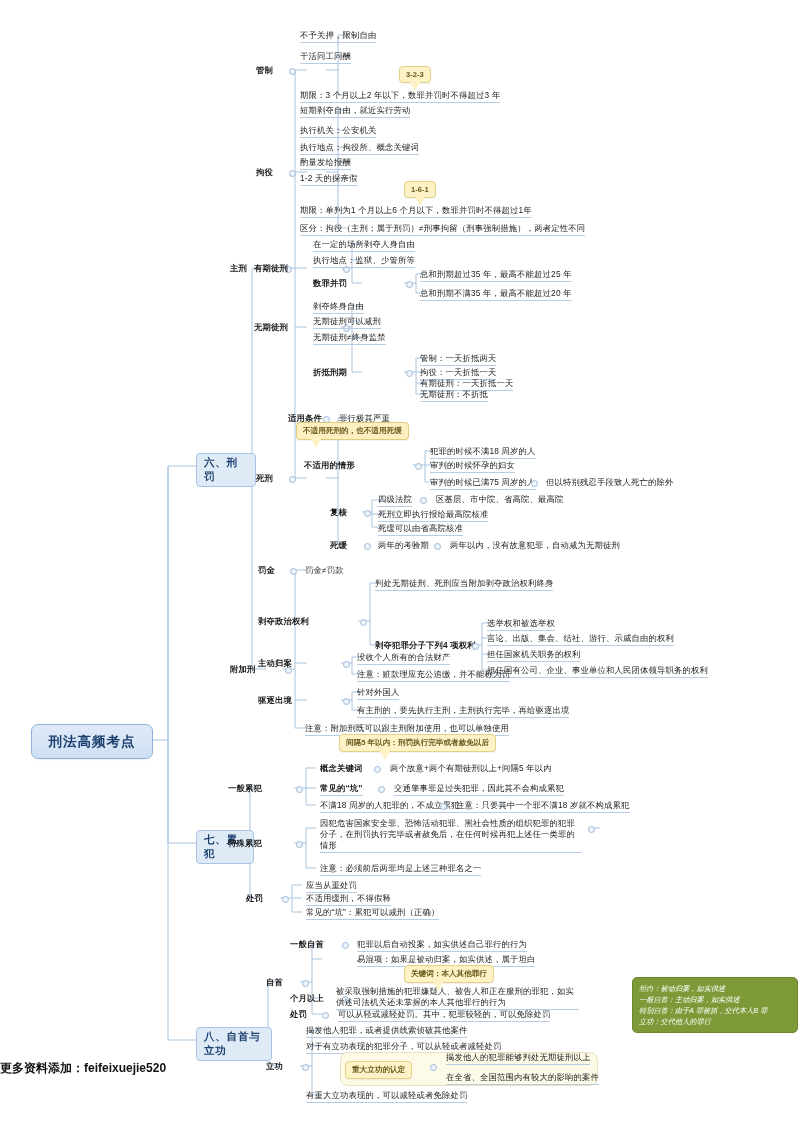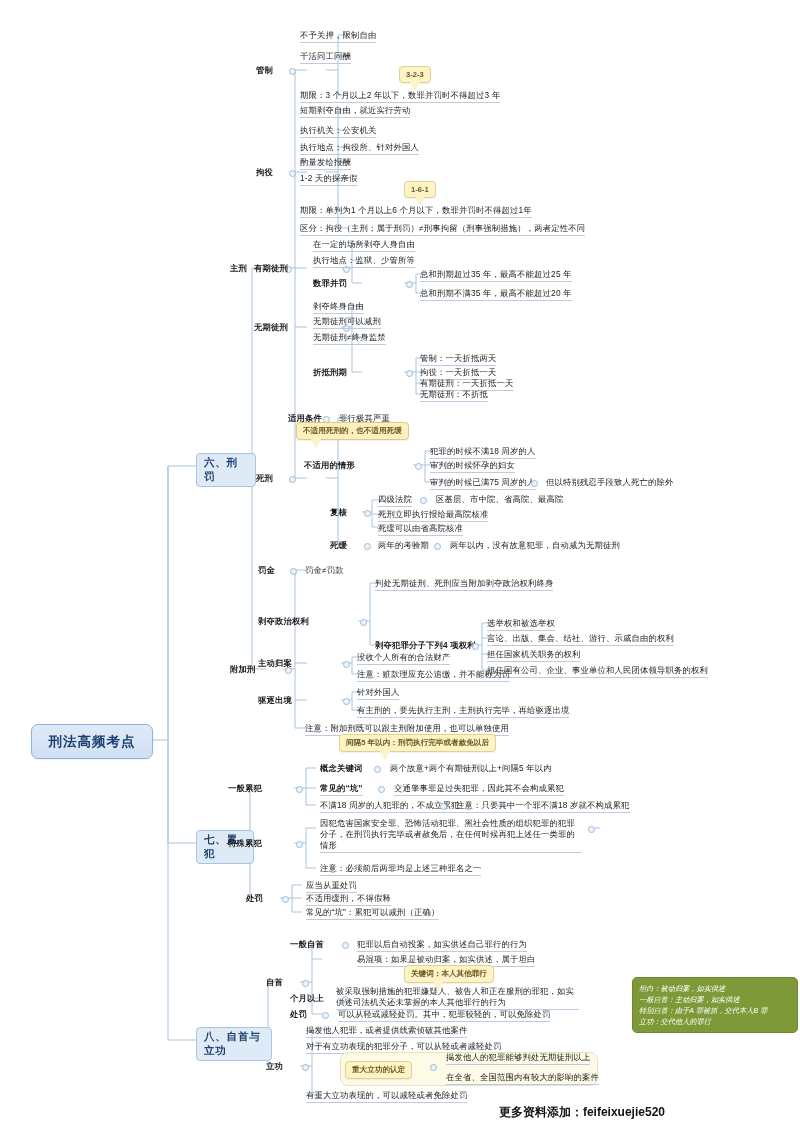--- a/index.html
+++ b/index.html
@@ -81,21 +81,21 @@
     font-style:italic;
   }
 
   
   .panel{
     position:absolute;background:#fdfbe8;border:1px solid #e8e2bf;border-radius:8px;
   }
 
   
   #footer{
-    position:absolute;left:0;top:1104px;width:665px;text-align:right;
+    position:absolute;left:0;top:1060px;width:665px;text-align:left;
     font-size:12px;font-weight:bold;color:#111;
   }
   #footer .hl{color:#111;}
 </style>
 </head>
 <body>
 
 <div id="canvas">
 
   <svg id="wires" viewBox="0 0 800 1132">
@@ -335,21 +335,21 @@
   <div class="note" style="left:399px;top:66px;">
     <span>3-2-3</span>
     <span class="tail" style="left:10px;bottom:-9px;"></span>
   </div>
 
   <div class="nd lbl" style="left:256px;top:167px;">拘役</div>
   <div class="dot" style="left:289px;top:170px;"></div>
 
   <div class="nd ul" style="left:300px;top:105px;">短期剥夺自由，就近实行劳动</div>
   <div class="nd ul" style="left:300px;top:125px;">执行机关：公安机关</div>
-  <div class="nd ul" style="left:300px;top:142px;">执行地点：拘役所、针对外国人</div>
+  <div class="nd ul" style="left:300px;top:142px;">执行地点：拘役所、概念关键词</div>
   <div class="nd ul" style="left:300px;top:157px;">酌量发给报酬</div>
   <div class="nd ul" style="left:300px;top:173px;">1-2 天的探亲假</div>
   <div class="nd ul" style="left:300px;top:205px;">期限：单判为1 个月以上6 个月以下，数罪并罚时不得超过1年</div>
   <div class="nd ul" style="left:300px;top:223px;">区分：拘役（主刑；属于刑罚）≠刑事拘留（刑事强制措施），两者定性不同</div>
 
   <div class="note" style="left:404px;top:181px;">
     <span>1-6-1</span>
     <span class="tail" style="left:10px;bottom:-9px;"></span>
   </div>
 

